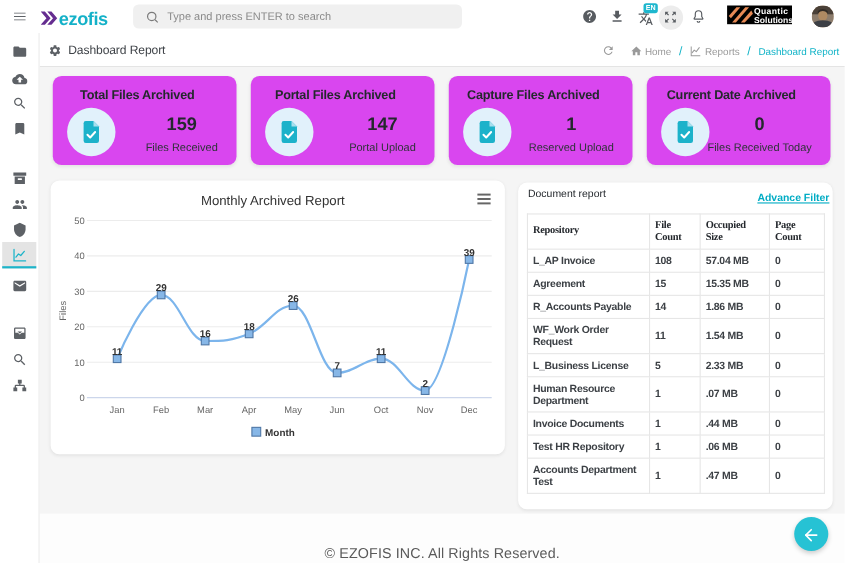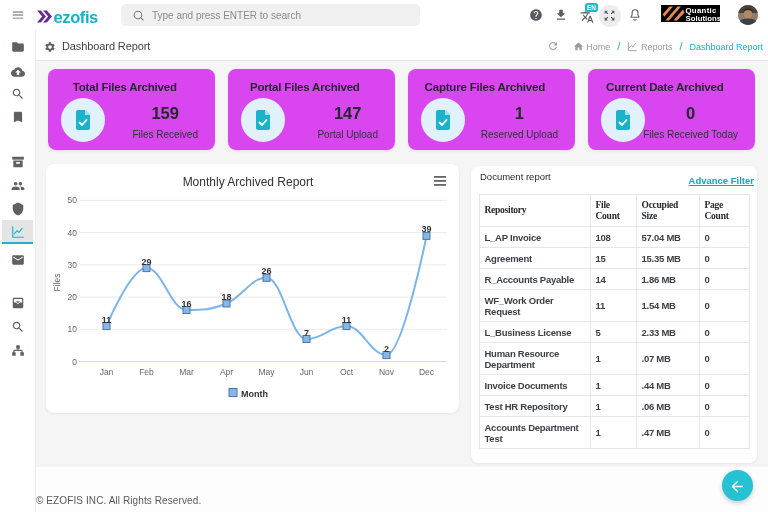--- a/index.html
+++ b/index.html
@@ -40,21 +40,21 @@
 #chartcard { left:46px; top:164px; width:413px; height:249px; background:#fff; border-radius:8px; box-shadow:0 1px 3px rgba(0,0,0,0.07); }
 
 #tablecard { left:471px; top:166px; width:286px; height:297px; background:#fff; border-radius:8px; box-shadow:0 1px 3px rgba(0,0,0,0.07); padding:8px; }
 #tablecard h3 { font-size:9.5px; color:#24282d; position:absolute; left:9px; top:5px; font-weight:normal; }
 #advfilter { position:absolute; right:3px; top:9px; font-size:9.5px; color:#00acc4; font-weight:bold; text-decoration:underline; }
 table.rep { border-collapse:collapse; position:absolute; left:7.5px; top:28px; width:271px; font-size:9.5px; color:#3c4045; }
 table.rep th, table.rep td { border:1px solid #e6e6e6; text-align:left; font-weight:bold; padding:4.5px 2px 4.5px 5px; line-height:11px; letter-spacing:-0.25px; }
 table.rep th { font-weight:bold; color:#24282d;font-family:Liberation Serif, serif; }
 table.rep td { height:11px; }
 
-#footer { left:36px; top:495px; width:732px; font-size:10px; color:#5a5a5a; letter-spacing:0.1px; }
+#footer { left:36px; top:495px; width:732px; text-align:center; font-size:13px; color:#5a5a5a; letter-spacing:0.1px; }
 #fab { left:722px; top:470px; width:31px; height:31px; border-radius:50%; background:#26c2d4; color:#fff; z-index:8; box-shadow:0 2px 5px rgba(0,0,0,0.2); }
 #fab svg { position:absolute; left:7px; top:8px; width:17px; height:17px; }
 </style>
 </head>
 <body>
 <div id="page">
 <div id="contentbg" class="abs"></div>
 
 <div id="topbar" class="abs"></div>
 <div id="bar2" class="abs">

